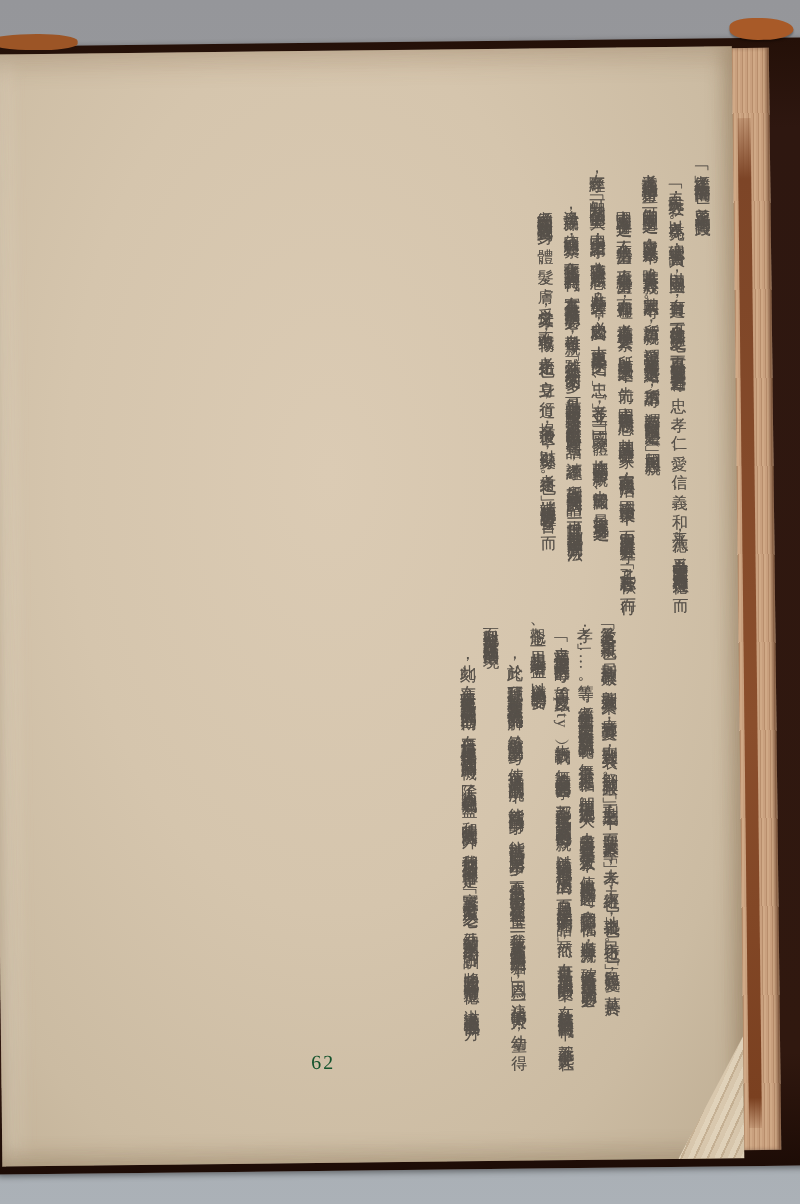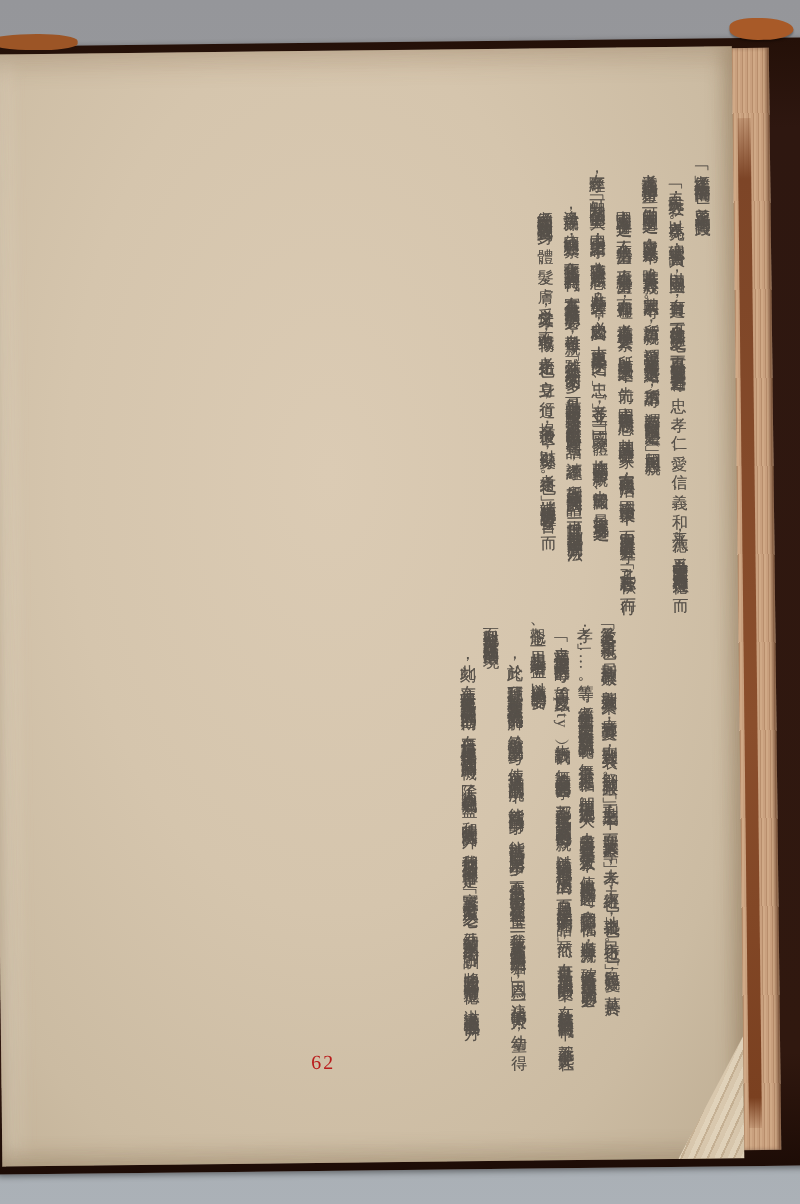--- a/index.html
+++ b/index.html
@@ -51,21 +51,21 @@
     text-shadow:0 0 .4px rgba(87,81,74,.5);
   }
   .text-block p{margin:0;padding:0;}
   #block-upper{left:34px;top:164px;width:686px;height:428px;font-size:16px;letter-spacing:1.7px;line-height:26.3px;}
   #block-lower{left:30px;top:616px;width:590px;height:432px;font-size:16px;letter-spacing:1.9px;line-height:23.5px;}
   .indent-0{text-indent:0;}
   .indent-1{text-indent:18px;}
   .indent-2{text-indent:36px;}
   .page-number{
     position:absolute;left:306px;top:1050px;
-    font-size:20px;color:#b91c1c;letter-spacing:2px;
+    font-size:20px;color:#14532d;letter-spacing:2px;
   }
 </style>
 </head>
 <body>
 
 <div class="book">
   <div class="cover"></div>
   <div class="fore-edge">
     <div class="fore-edge-stripe"></div>
   </div>

